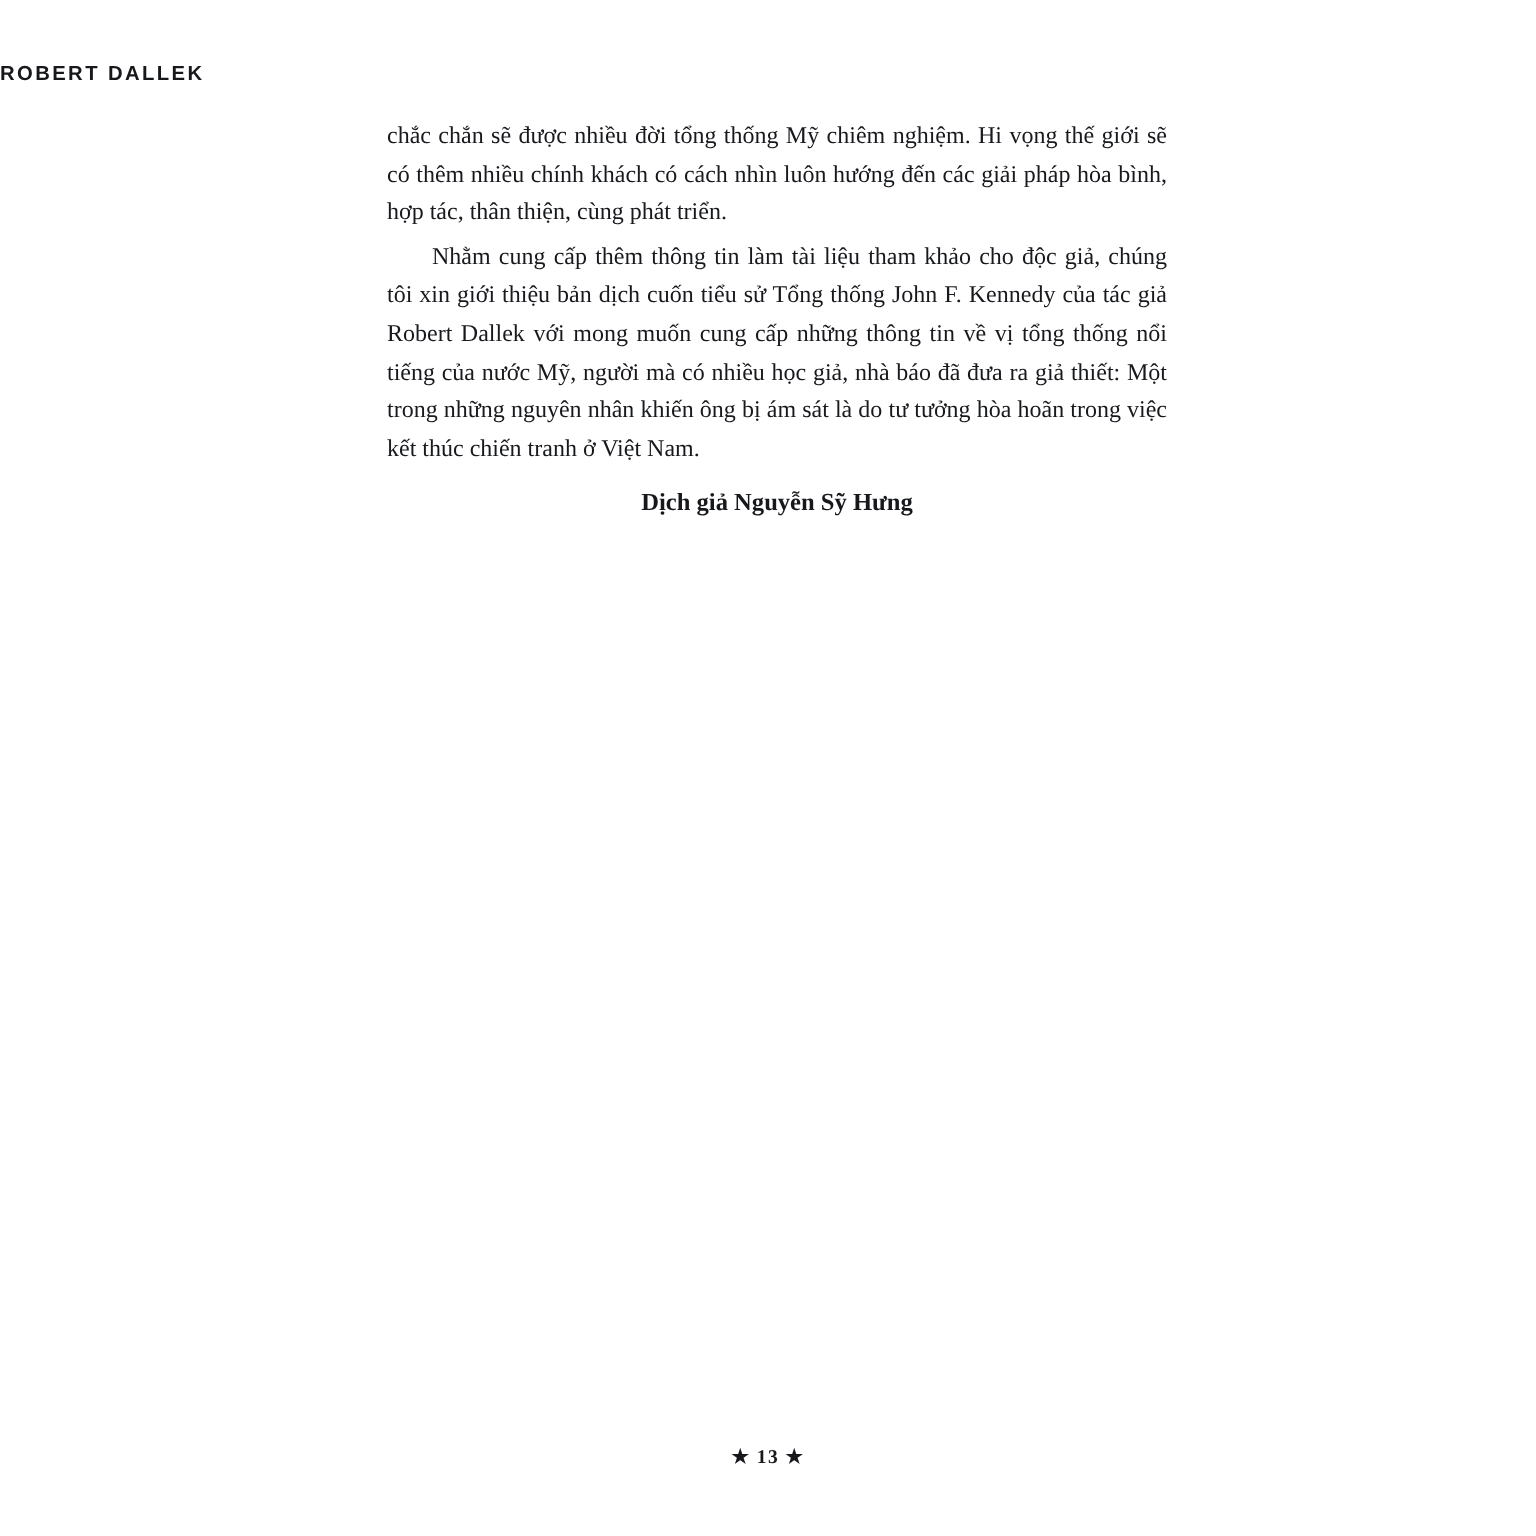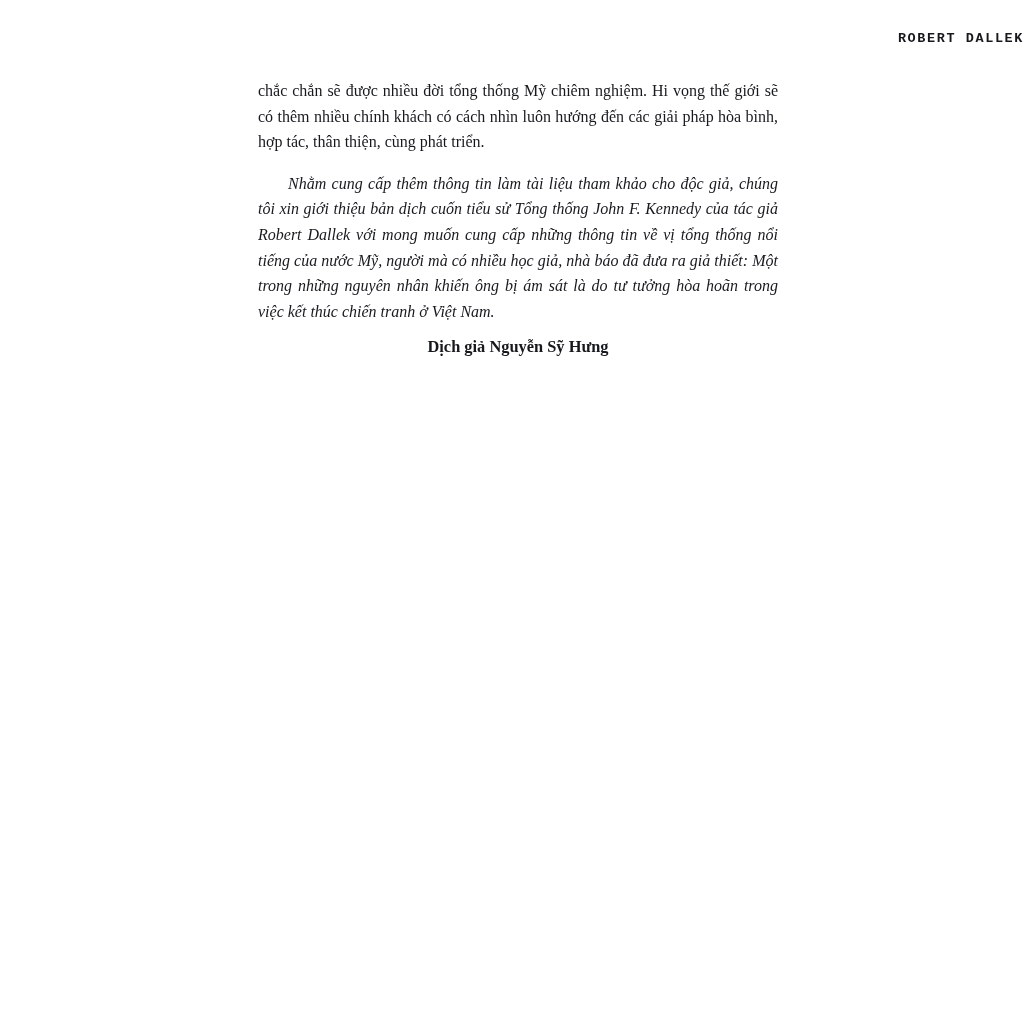--- a/index.html
+++ b/index.html
@@ -15,25 +15,25 @@
     overflow: hidden;
   }
   .page {
     position: relative;
     width: 1024px;
     height: 1024px;
     box-sizing: border-box;
   }
   .running-head {
     position: absolute;
-    top: 31px;
+    top: 41px;
     left: 0;
     width: 1024px;
-    text-align: right;
-    font-family: Liberation Mono, monospace;
+    text-align: left;
+    font-family: Liberation Sans, sans-serif;
     font-weight: bold;
     font-size: 13.5px;
     letter-spacing: 1.6px;
     color: #16181c;
   }
   .text-block {
     position: absolute;
     top: 78px;
     left: 258px;
     width: 520px;
@@ -43,22 +43,21 @@
     font-size: 16px;
     line-height: 25.6px;
     text-align: justify;
     text-justify: inter-word;
     color: #17191d;
   }
   .para.indent {
     text-indent: 30px;
   }
   .para + .para {
-    margin-top: 16px;
-    font-style: italic;
+    margin-top: 4px;
   }
   .signature {
     margin-top: 10px;
     text-align: center;
     font-weight: bold;
     font-size: 16.4px;
     line-height: 25.6px;
     color: #16181c;
   }
   .folio {
@@ -79,14 +78,15 @@
 <div class="page">
 
   <div class="running-head">ROBERT DALLEK</div>
 
   <div class="text-block">
     <p class="para">chắc chắn sẽ được nhiều đời tổng thống Mỹ chiêm nghiệm. Hi vọng thế giới sẽ có thêm nhiều chính khách có cách nhìn luôn hướng đến các giải pháp hòa bình, hợp tác, thân thiện, cùng phát triển.</p>
     <p class="para indent">Nhằm cung cấp thêm thông tin làm tài liệu tham khảo cho độc giả, chúng tôi xin giới thiệu bản dịch cuốn tiểu sử Tổng thống John F. Kennedy của tác giả Robert Dallek với mong muốn cung cấp những thông tin về vị tổng thống nổi tiếng của nước Mỹ, người mà có nhiều học giả, nhà báo đã đưa ra giả thiết: Một trong những nguyên nhân khiến ông bị ám sát là do tư tưởng hòa hoãn trong việc kết thúc chiến tranh ở Việt Nam.</p>
     <div class="signature">Dịch giả Nguyễn Sỹ Hưng</div>
   </div>
 
+  <div class="folio">★ 13 ★</div>
 
 </div>
 
 </body></html>

